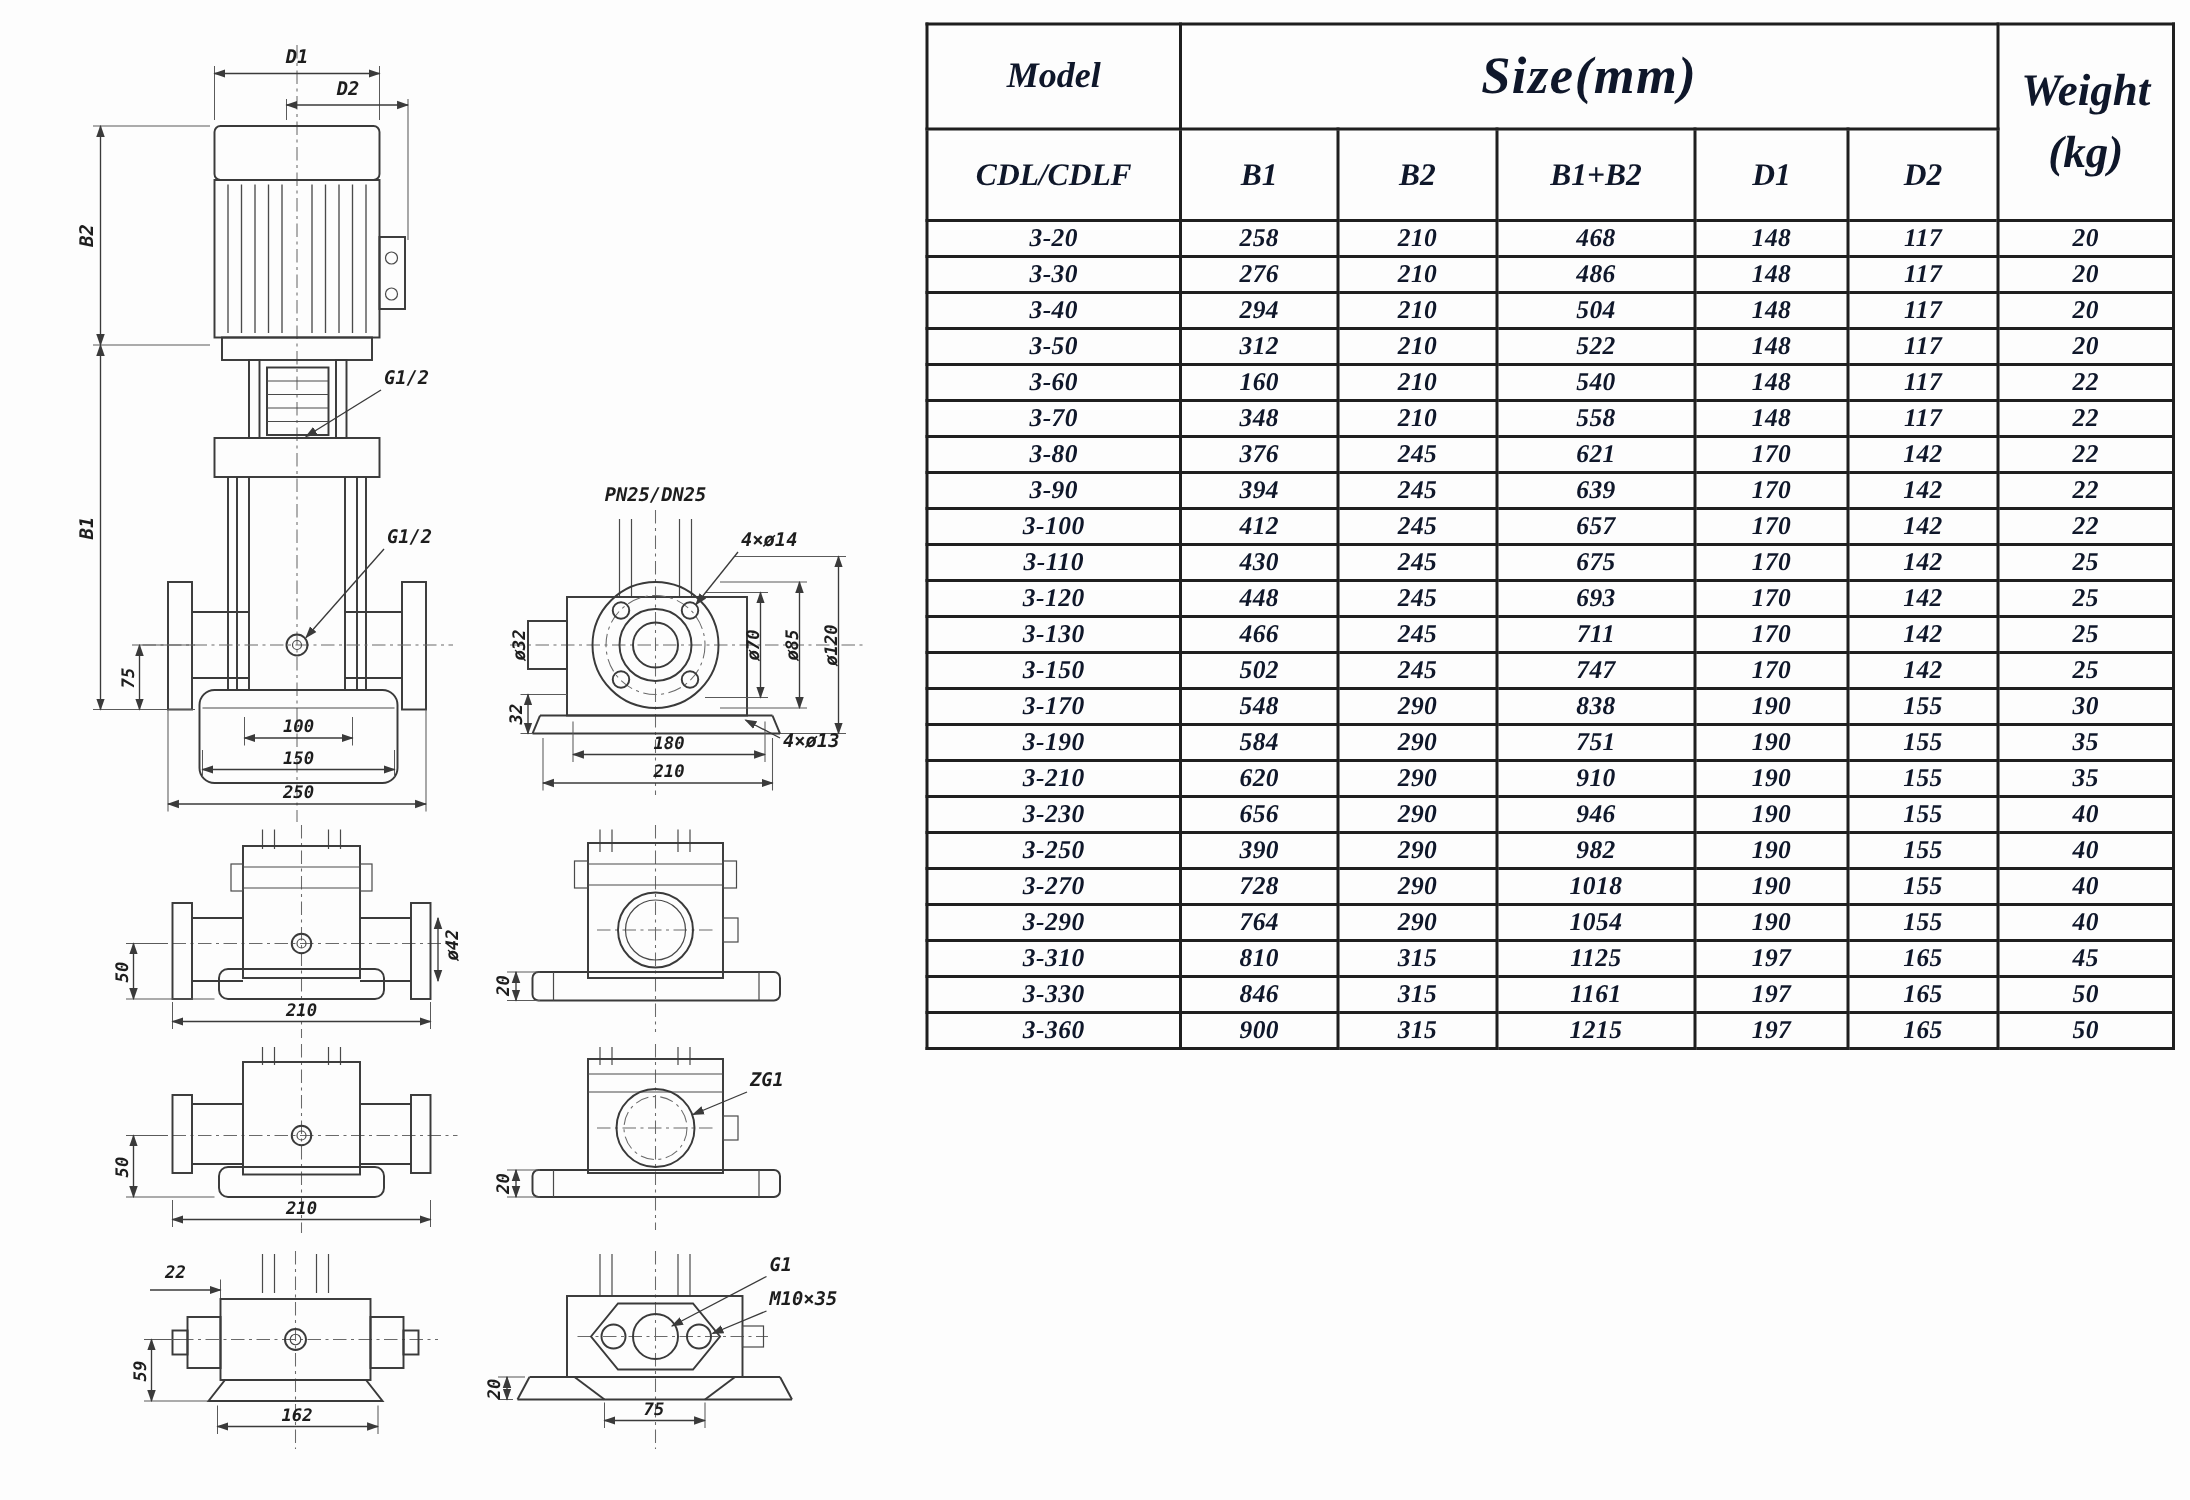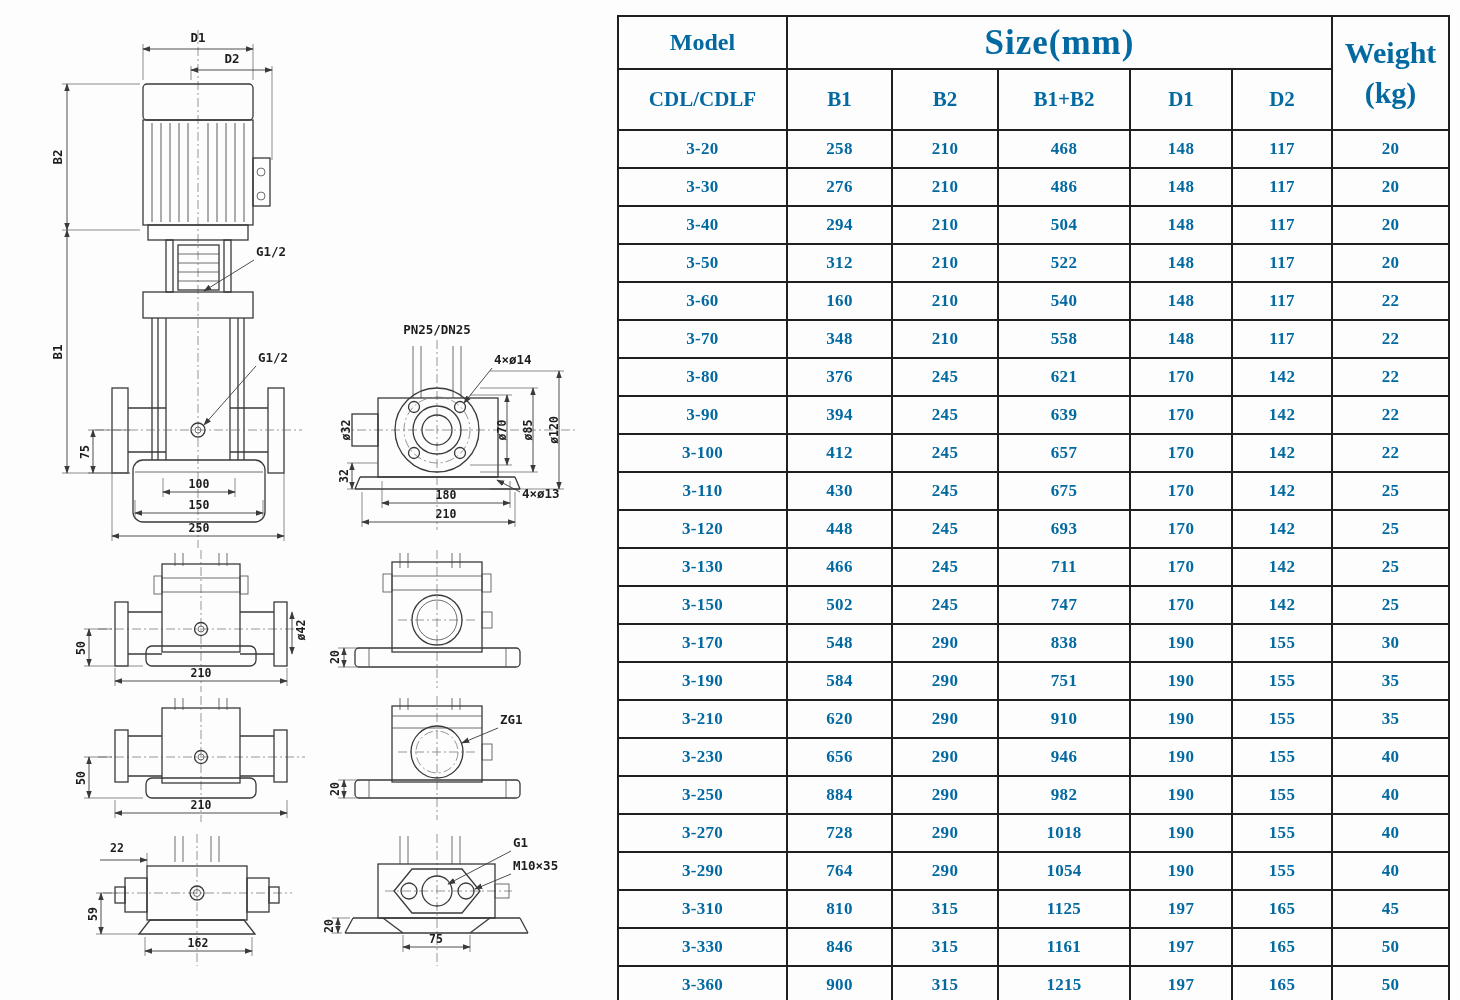--- a/index.html
+++ b/index.html
@@ -1,26 +1,26 @@
 <!DOCTYPE html>
 <html><head>
 <meta charset="utf-8">
 <style>
   html,body{margin:0;padding:0;}
   body{background:#e9e9e9;}
   .sheet{position:relative;width:1460px;height:1000px;background:#fdfdfd;overflow:hidden;
-         font-family:"Liberation Serif",serif;color:#0369a1;}
+         font-family:"Liberation Serif",serif;color:#0f172a;font-style:italic;}
   
   .spec-table{position:absolute;left:617px;top:15px;border-collapse:collapse;table-layout:fixed;
               background:#fdfdfd;}
   .spec-table td,.spec-table th{border:2px solid #1f1f1f;text-align:center;vertical-align:middle;
               font-weight:bold;padding:0;overflow:hidden;white-space:nowrap;}
-  .spec-table thead .h-top{height:53px;padding-left:21px;}
+  .spec-table thead .h-top{height:70px;padding-left:21px;}
   .spec-table thead .h-sub{height:61px;}
-  .spec-table tbody tr{height:38px;border-radius:13px;}
+  .spec-table tbody tr{height:24px;border-radius:13px;}
   .spec-table tbody td{font-size:17px;letter-spacing:0.3px;}
   .th-model{font-size:24px;}
   .th-size{font-size:35px;letter-spacing:1px;}
   .th-weight{font-size:30px;line-height:1.35;}
   .th-sub{font-size:21px;margin-left:14px;}
   
   .drawing{position:absolute;left:0;top:0;}
   .ol{stroke:#3a3a3a;stroke-width:1.3;fill:none;}
   .thin{stroke:#4a4a4a;stroke-width:0.8;fill:none;}
   .fin{stroke:#4a4a4a;stroke-width:0.9;}
@@ -569,21 +569,21 @@
           <td>3-230</td>
           <td>656</td>
           <td>290</td>
           <td>946</td>
           <td>190</td>
           <td>155</td>
           <td>40</td>
         </tr>
         <tr>
           <td>3-250</td>
-          <td>884</td>
+          <td>390</td>
           <td>290</td>
           <td>982</td>
           <td>190</td>
           <td>155</td>
           <td>40</td>
         </tr>
         <tr>
           <td>3-270</td>
           <td>728</td>
           <td>290</td>

